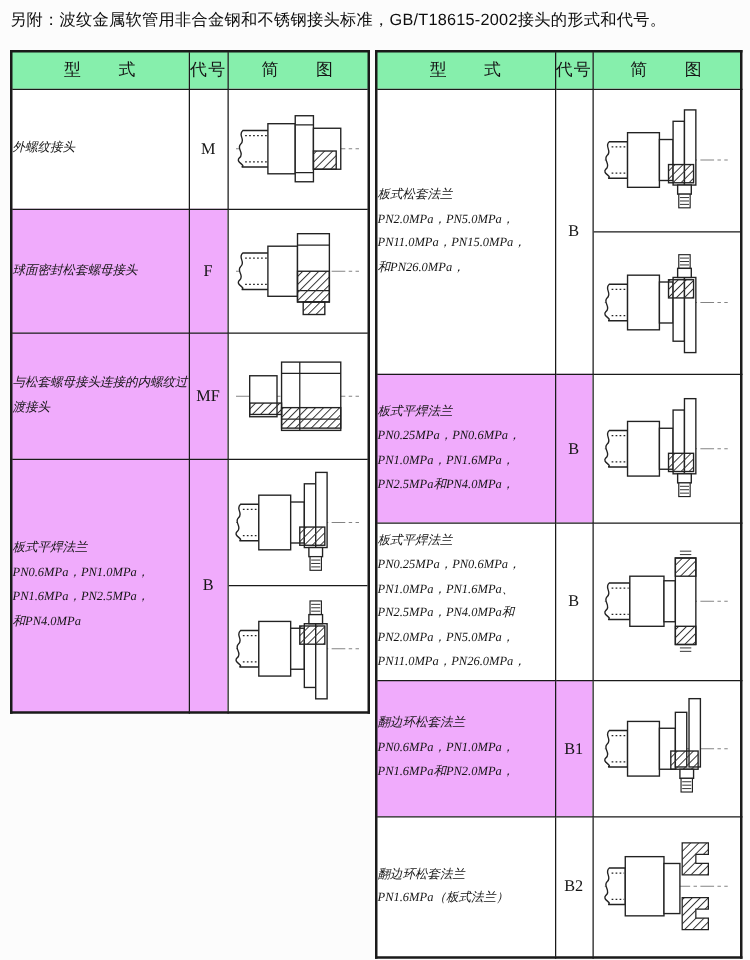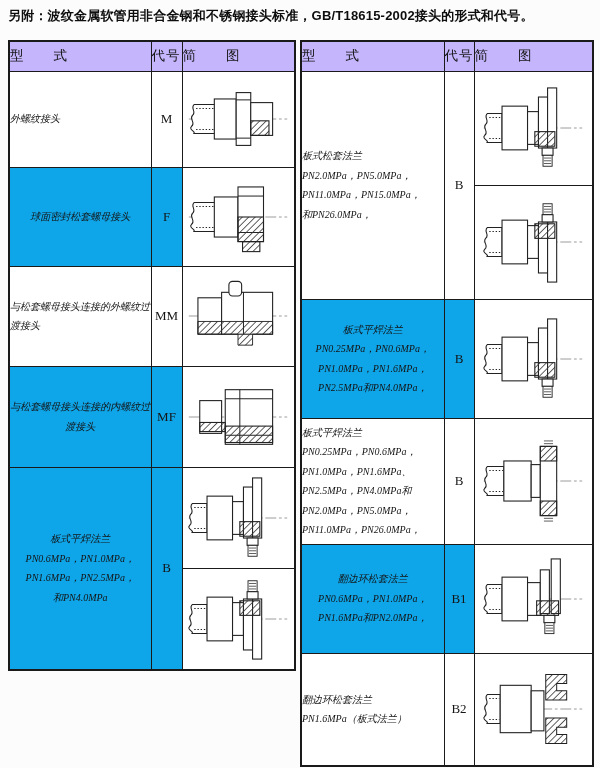--- a/index.html
+++ b/index.html
@@ -1,32 +1,32 @@
 <!DOCTYPE html>
 <html lang="zh"><head>
 <meta charset="utf-8">
 <style>
   html,body{margin:0;padding:0;}
   body{width:600px;height:768px;background:#fcfcfc;position:relative;overflow:hidden;
        font-family:"Liberation Serif",serif;color:#151515;}
   .title{position:absolute;left:8px;top:7px;width:588px;
-         font-family:"Liberation Sans",sans-serif;font-weight:700;font-size:13px;
+         font-family:"Liberation Sans",sans-serif;font-weight:400;font-size:13px;
          letter-spacing:0.2px;color:#0d0d0d;white-space:nowrap;}
   table.t{border-collapse:collapse;position:absolute;top:40px;table-layout:fixed;
           background:#fff;border:2px solid #1a1a1a;}
   table.t td{border:1px solid #1a1a1a;padding:0;vertical-align:middle;}
   table.left{left:8px;width:288px;}
   table.right{left:300px;width:292px;}
   table.left col.c-type{width:142px} table.left col.c-code{width:31px} table.left col.c-diag{width:113px}
   table.right col.c-type{width:143px} table.right col.c-code{width:30px} table.right col.c-diag{width:119px}
   tr.head{height:30px;}
-  tr.head td{background:#c4b5fd;font-size:13.5px;letter-spacing:1px;font-family:Liberation Mono, monospace;}
+  tr.head td{background:#86efac;text-align:center;font-size:13.5px;letter-spacing:1px;font-family:Liberation Mono, monospace;}
   td.type{padding:4px 8px 4px 11px;font-size:10px;line-height:19.5px;white-space:pre-line;font-style:italic;}
   td.code{text-align:center;font-size:13px;}
-  td.hl{background:#0ea5e9;text-align:center;}
+  td.hl{background:#f0abfc;}
   td.diag{background:#fff;}
   .stack{display:flex;flex-direction:column;width:100%;}
   .sub{display:flex;align-items:center;justify-content:center;overflow:hidden;}
   .sub.split{border-bottom:1px solid #1a1a1a;}
 </style>
 </head>
 <body>
 
 <div class="title">另附：波纹金属软管用非合金钢和不锈钢接头标准，GB/T18615-2002接头的形式和代号。</div>
 
@@ -89,43 +89,20 @@
                 <rect x="56" y="13" width="28" height="60" fill="#fff" stroke="#222" stroke-width="1.2"></rect>
                 <line x1="56" y1="23" x2="84" y2="23" stroke="#222" stroke-width="1.1"></line>
                 <line x1="56" y1="63" x2="84" y2="63" stroke="#222" stroke-width="1.1"></line>
                 <rect x="56" y="46" width="28" height="27" fill="url(#p1)" stroke="#222" stroke-width="1.2"></rect>
                 <rect x="61" y="73" width="19" height="11" fill="url(#p1)" stroke="#222" stroke-width="1.2"></rect>
               </svg>
             </div>
           </div>
         </td>
   </tr>
-  <tr style="height:100px">
-    <td class="type">与松套螺母接头连接的外螺纹过渡接头</td>
-    <td class="code">MM</td>
-    <td class="diag">
-          <div class="stack">
-            <div class="sub" style="height:99px">
-              <svg viewBox="0 0 112 92" width="102" height="84">
-                <defs>
-                  <pattern id="p2" patternUnits="userSpaceOnUse" width="5" height="5" patternTransform="rotate(45)">
-                    <line x1="0" y1="0" x2="0" y2="5" stroke="#333" stroke-width="1.7"></line>
-                  </pattern>
-                </defs>
-                <line x1="2" y1="46" x2="110" y2="46" stroke="#777" stroke-width="0.8" stroke-dasharray="12 3 3 3"></line>
-                <rect x="12" y="26" width="26" height="40" fill="#fff" stroke="#222" stroke-width="1.2"></rect>
-                <rect x="38" y="20" width="56" height="46" fill="#fff" stroke="#222" stroke-width="1.2"></rect>
-                <line x1="62" y1="20" x2="62" y2="66" stroke="#222" stroke-width="1.1"></line>
-                <rect x="46" y="8" width="14" height="16" rx="4" fill="#fff" stroke="#222" stroke-width="1.2"></rect>
-                <path d="M12,52 L94,52 L94,66 L72,66 L72,78 L56,78 L56,66 L12,66 Z" fill="url(#p2)" stroke="#222" stroke-width="1"></path>
-              </svg>
-            </div>
-          </div>
-        </td>
-  </tr>
   <tr style="height:101px">
     <td class="type hl">与松套螺母接头连接的内螺纹过渡接头</td>
     <td class="code hl">MF</td>
     <td class="diag">
           <div class="stack">
             <div class="sub" style="height:100px">
               <svg viewBox="0 0 112 92" width="102" height="84">
                 <defs>
                   <pattern id="p3" patternUnits="userSpaceOnUse" width="5" height="5" patternTransform="rotate(45)">
                     <line x1="0" y1="0" x2="0" y2="5" stroke="#333" stroke-width="1.7"></line>

